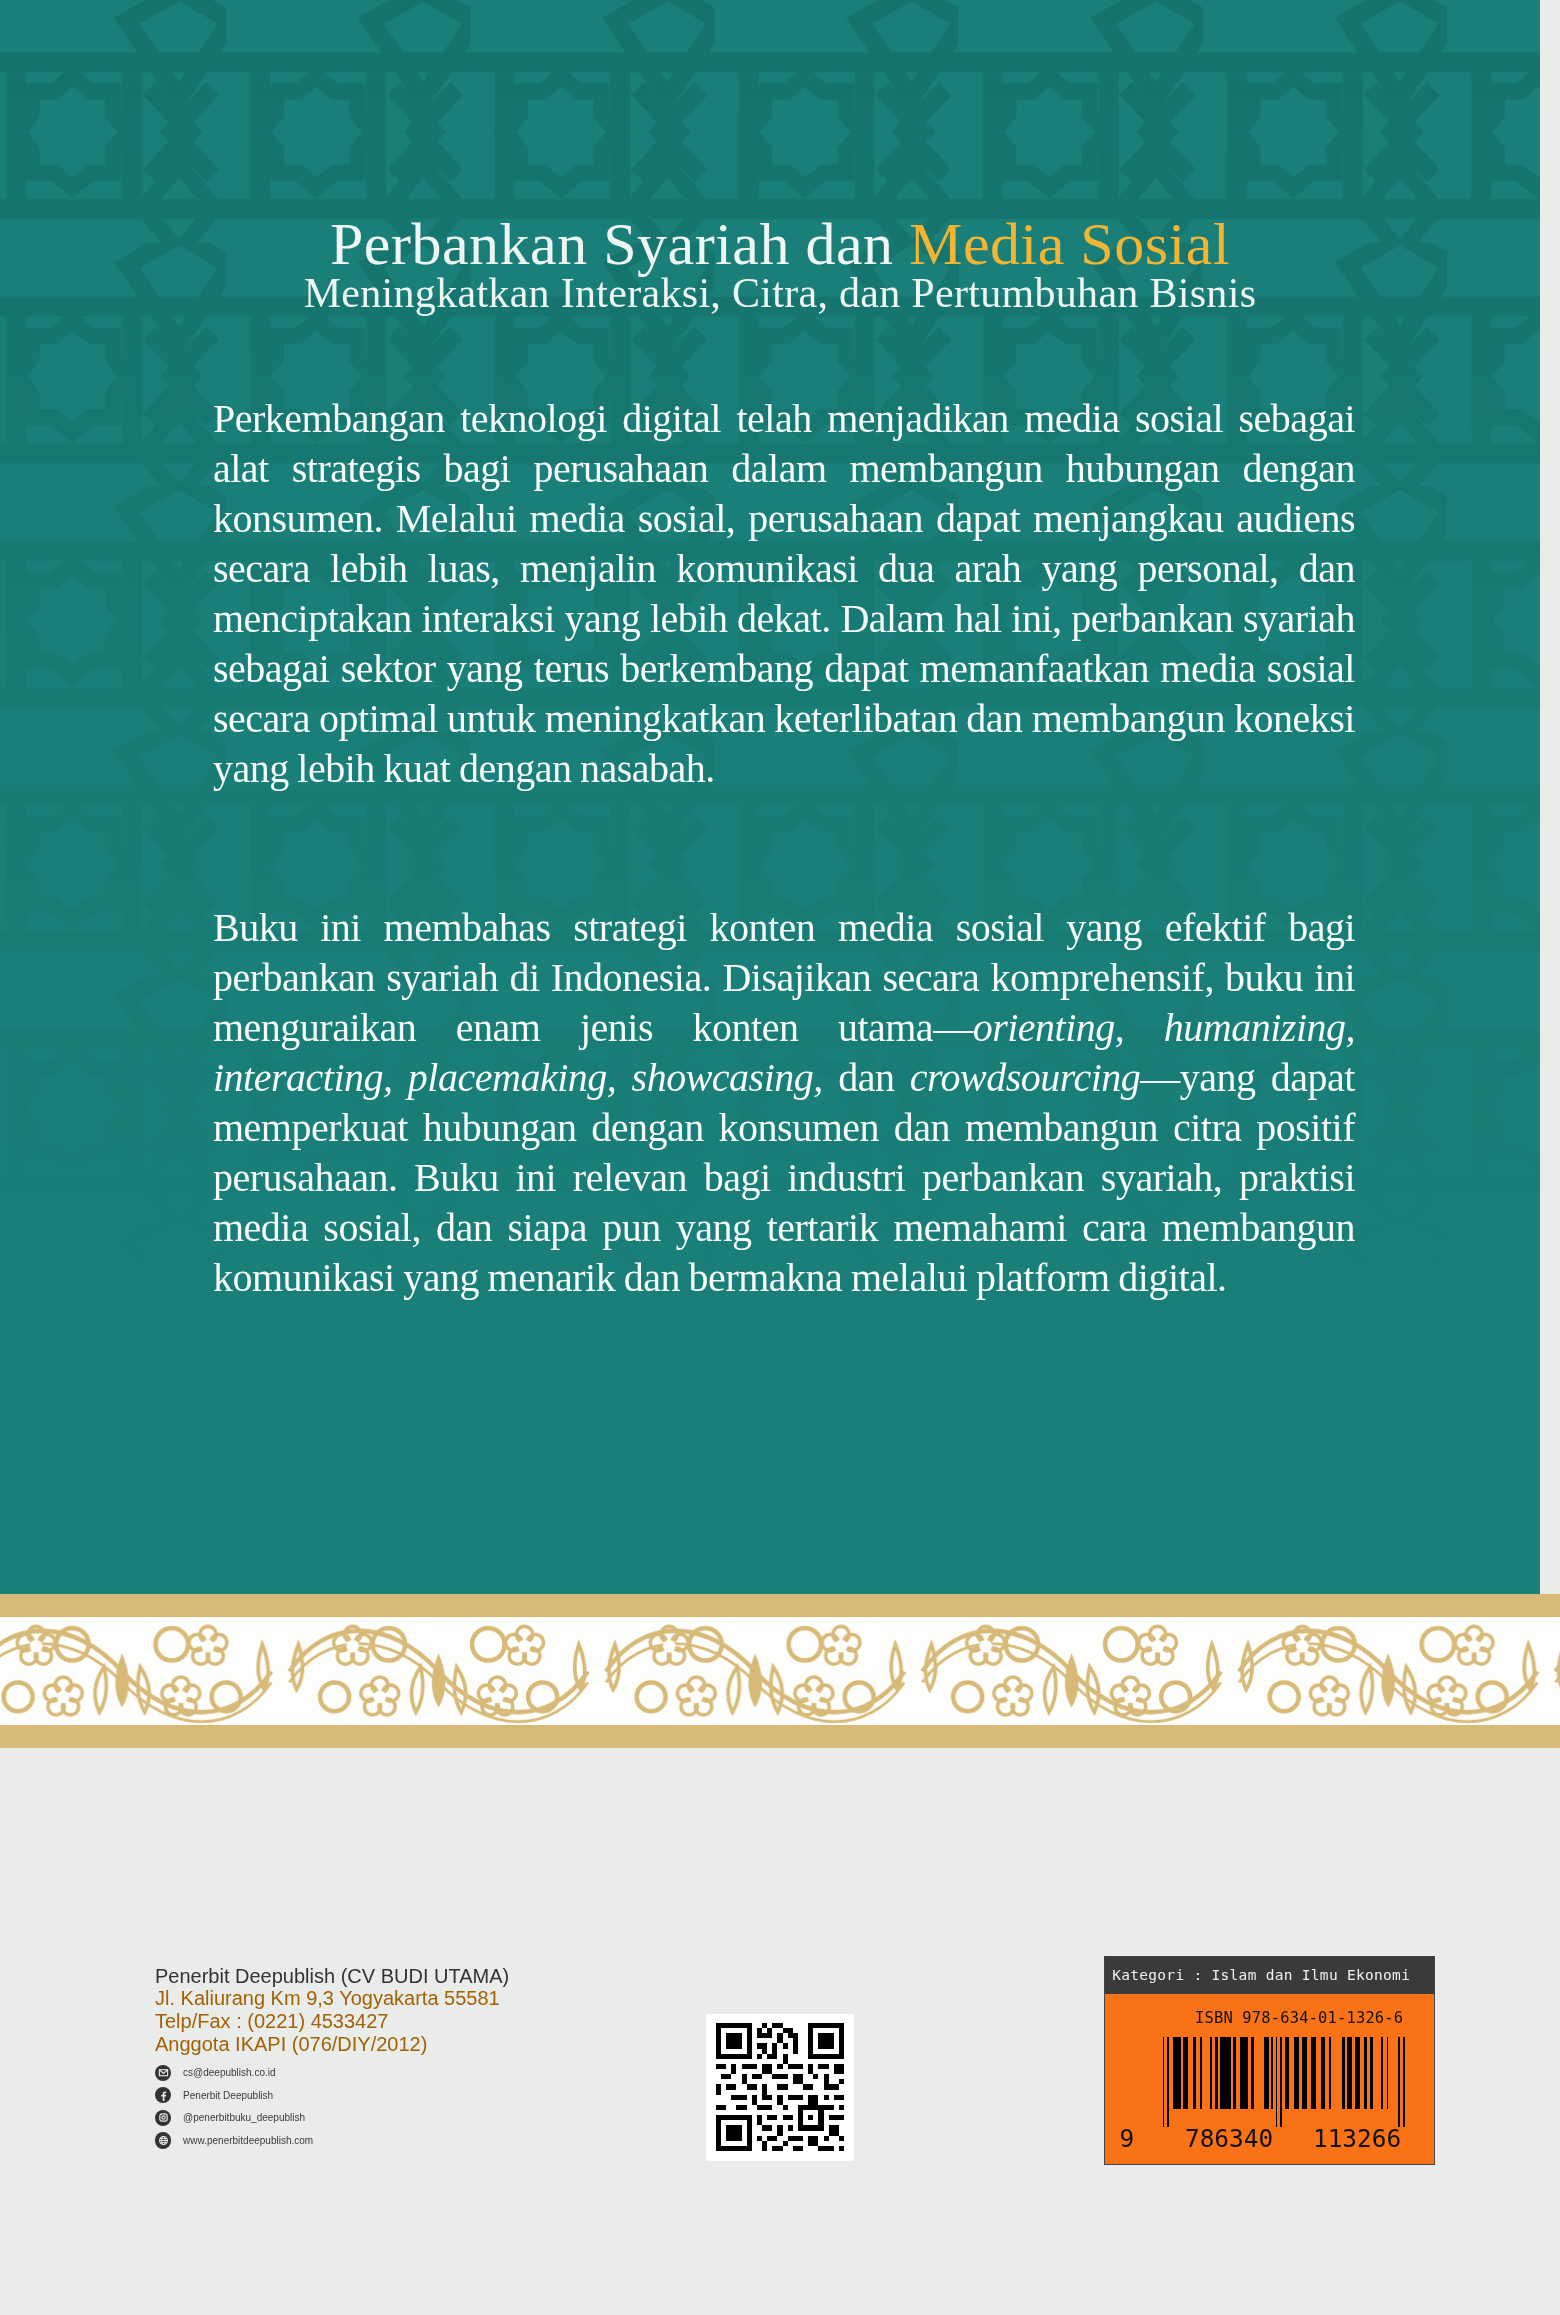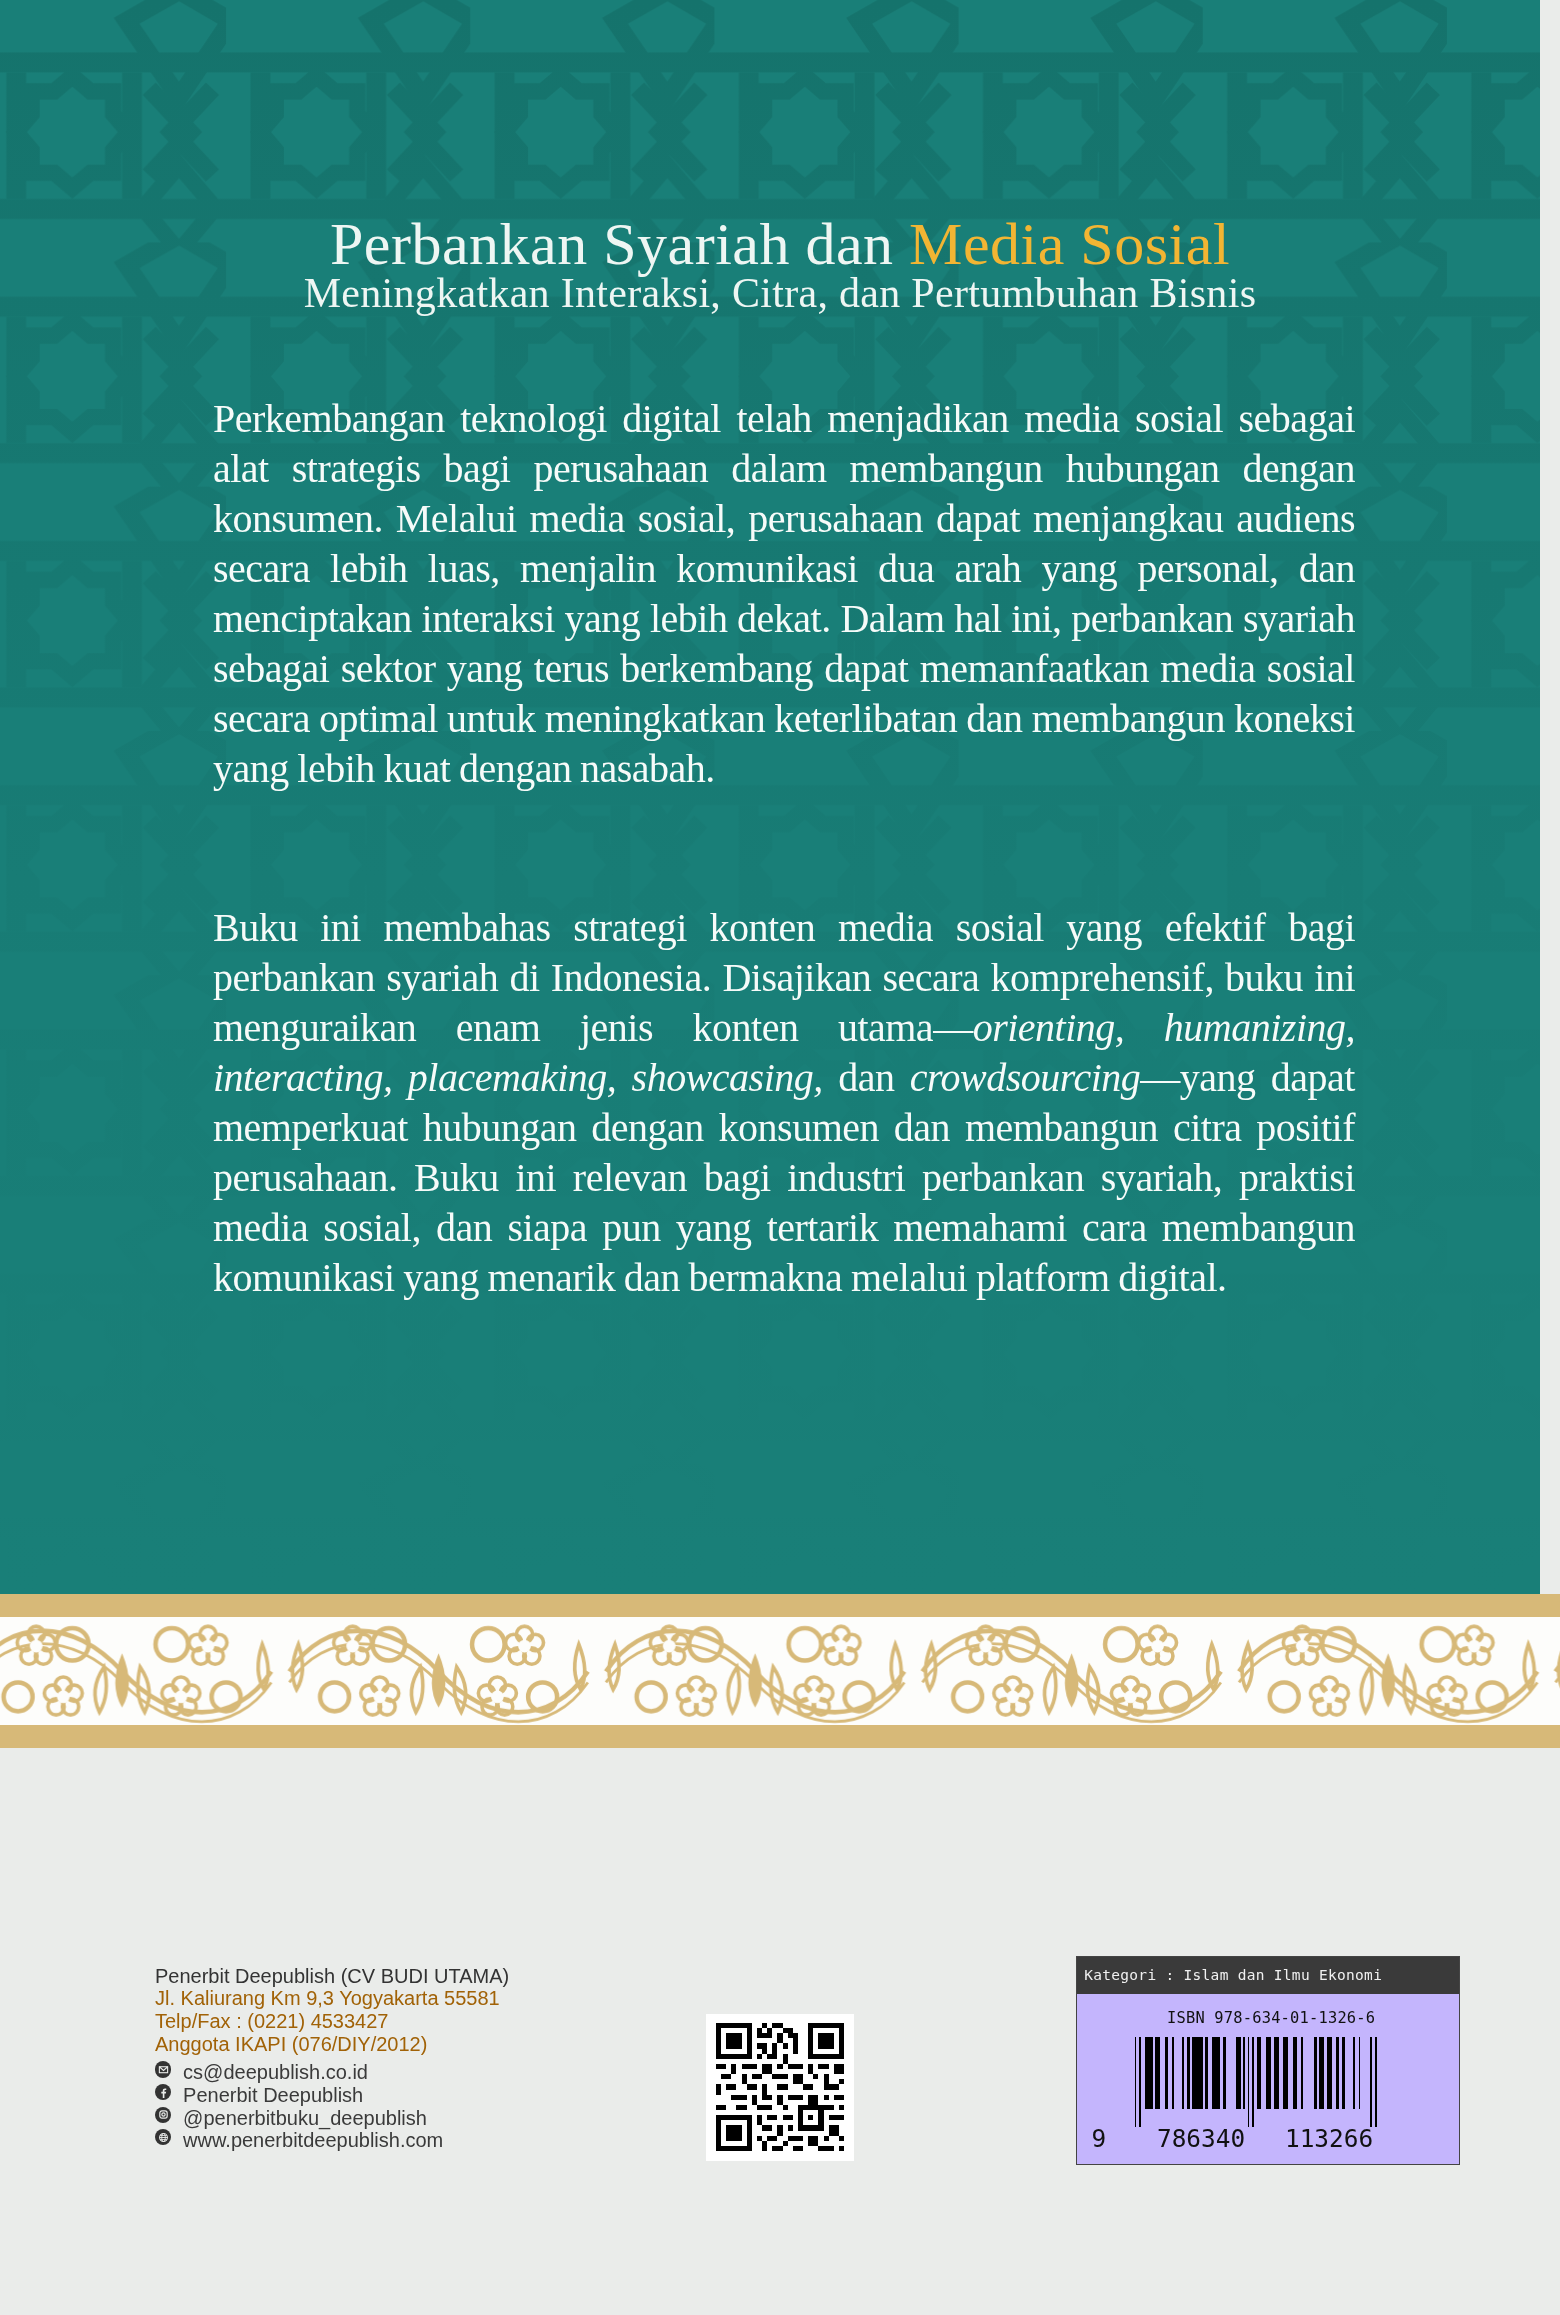--- a/index.html
+++ b/index.html
@@ -38,37 +38,37 @@
 
   
   .band-gold-top { position: absolute; left: 0; top: 1594px; width: 1560px; height: 22.6px; background: #d7b978; }
   .band-white { position: absolute; left: 0; top: 1617px; width: 1560px; height: 109px; background: #fdfdfb; overflow: hidden; }
   .band-gold-bottom { position: absolute; left: 0; top: 1725px; width: 1560px; height: 22.6px; background: #d7b978; }
 
   
   .publisher { position: absolute; left: 155px; top: 1965px; color: #333; font-family: "Liberation Sans", sans-serif; }
   .pub-name { font-weight: normal; font-size: 20px; line-height: 22px; color: #333; }
   .pub-line { font-size: 20px; line-height: 23px; color: #a16207; }
-  .contact { display: flex; align-items: flex-start; height: 22.6px; font-size: 20px; color: #3a3a3a; }
+  .contact { display: flex; align-items: center; height: 22.6px; font-size: 10px; color: #3a3a3a; }
   .contact-list { margin-top: 5.4px; }
   .cicon {
     width: 16.3px; height: 16.3px; border-radius: 50%; background: #333; color: #eaecea;
     display: inline-flex; align-items: center; justify-content: center; margin-right: 11.8px;
     font-size: 10px; font-weight: bold; flex: none;
   }
   .cicon svg { width: 11px; height: 11px; }
 
   
   .qr { position: absolute; left: 706px; top: 2014px; width: 148px; height: 147px; background: #fff; padding: 9px; }
   .qr svg { width: 130px; height: 128px; display: block; }
 
   
   .isbn-box {
-    position: absolute; left: 1076px; top: 1956px; width: 384px; height: 209px;
-    border: 1.8px solid #444; background: #c4b5fd;
+    position: absolute; left: 1104px; top: 1956px; width: 331px; height: 209px;
+    border: 1.8px solid #444; background: #f97316;
   }
   .isbn-header {
     height: 37px; background: #3a3a3a; color: #f0f0f0; font-family: "DejaVu Sans Mono", "Liberation Mono", monospace;
     font-size: 14.5px; line-height: 37px; padding-left: 7.2px; letter-spacing: 0.3px; white-space: nowrap;
   }
   .isbn-text {
     position: absolute; left: 90px; top: 52px; font-family: "DejaVu Sans Mono", "Liberation Mono", monospace;
     font-size: 15.4px; color: #111; letter-spacing: 0.2px;
   }
   .barcode { position: absolute; left: 45px; top: 80px; width: 271px; height: 90px; }

